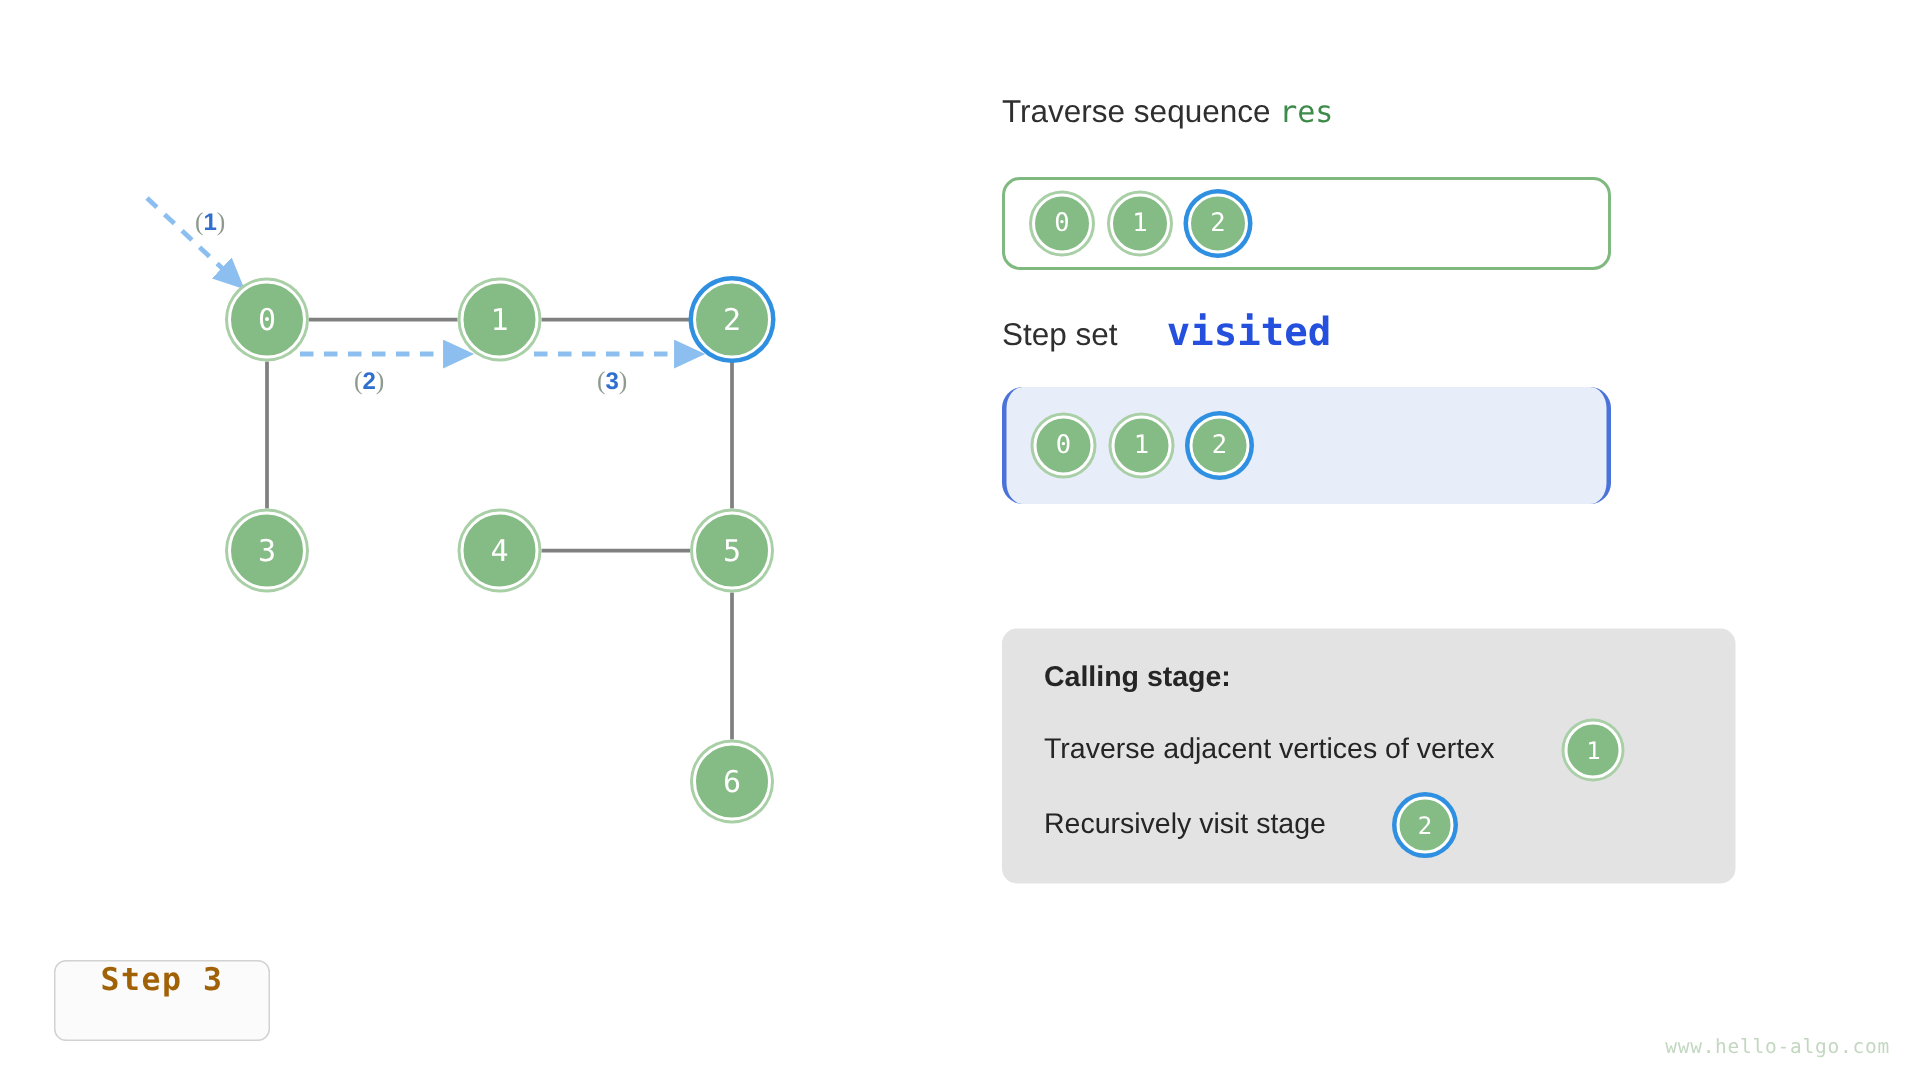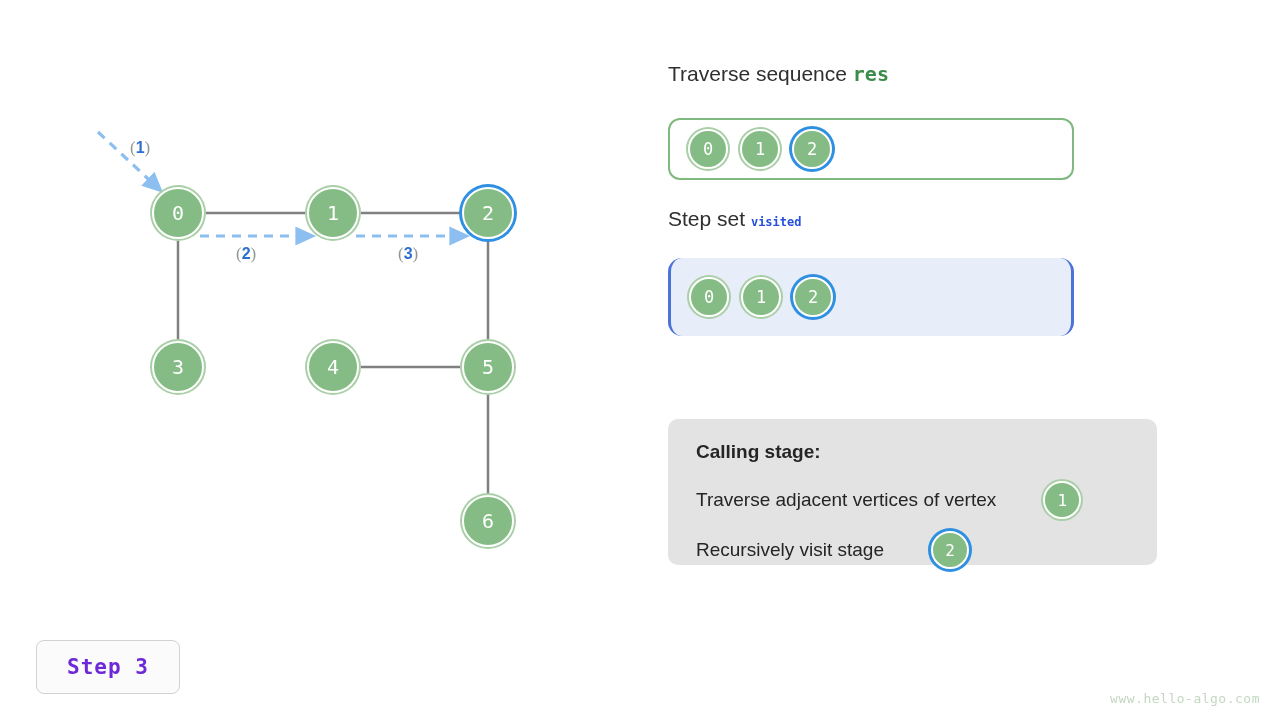--- a/index.html
+++ b/index.html
@@ -68,26 +68,25 @@
   #step-badge {
     position: absolute;
     left: 36px;
     top: 640px;
     width: 144px;
     height: 54px;
     border: 1px solid #d2d2d2;
     border-radius: 8px;
     background: #fbfbfb;
     display: flex;
-    align-items: center;
     justify-content: center;
     font-family: "DejaVu Sans Mono", monospace;
     font-size: 21px;
     font-weight: bold;
-    color: #6d28d9;
+    color: #a16207;
     letter-spacing: 1px;
     box-sizing: border-box;
   }
 
   
   #watermark {
     position: absolute;
     right: 20px;
     bottom: 14px;
     font-family: "DejaVu Sans Mono", monospace;
@@ -106,29 +105,30 @@
   }
 
   .panel-title {
     position: absolute;
     font-size: 21px;
     color: #2f2f2f;
     white-space: nowrap;
   }
   .panel-title .code-green {
     font-family: "DejaVu Sans Mono", monospace;
-    font-weight: bold;
+    font-weight: normal;
     color: #3d8b4a;
     font-size: 20px;
   }
   .panel-title .code-blue {
     font-family: "DejaVu Sans Mono", monospace;
     font-weight: bold;
     color: #2450dd;
-    font-size: 12px;
+    font-size: 26px;
+    margin-left: 27px;
   }
 
   .chip-box {
     position: absolute;
     box-sizing: border-box;
     display: flex;
     align-items: center;
     gap: 12px;
     padding-left: 18px;
   }
@@ -172,21 +172,21 @@
     box-sizing: border-box;
   }
   .chip.active { box-shadow: 0 0 0 3px #2f8fe0; }
 
   
   #stage-card {
     position: absolute;
     left: 0px;
     top: 419px;
     width: 489px;
-    height: 146px;
+    height: 170px;
     background: #e3e3e3;
     border-radius: 10px;
     box-sizing: border-box;
     padding: 22px 26px 0 28px;
   }
   #stage-heading {
     font-size: 19px;
     font-weight: bold;
     color: #252525;
     margin-bottom: 18px;

